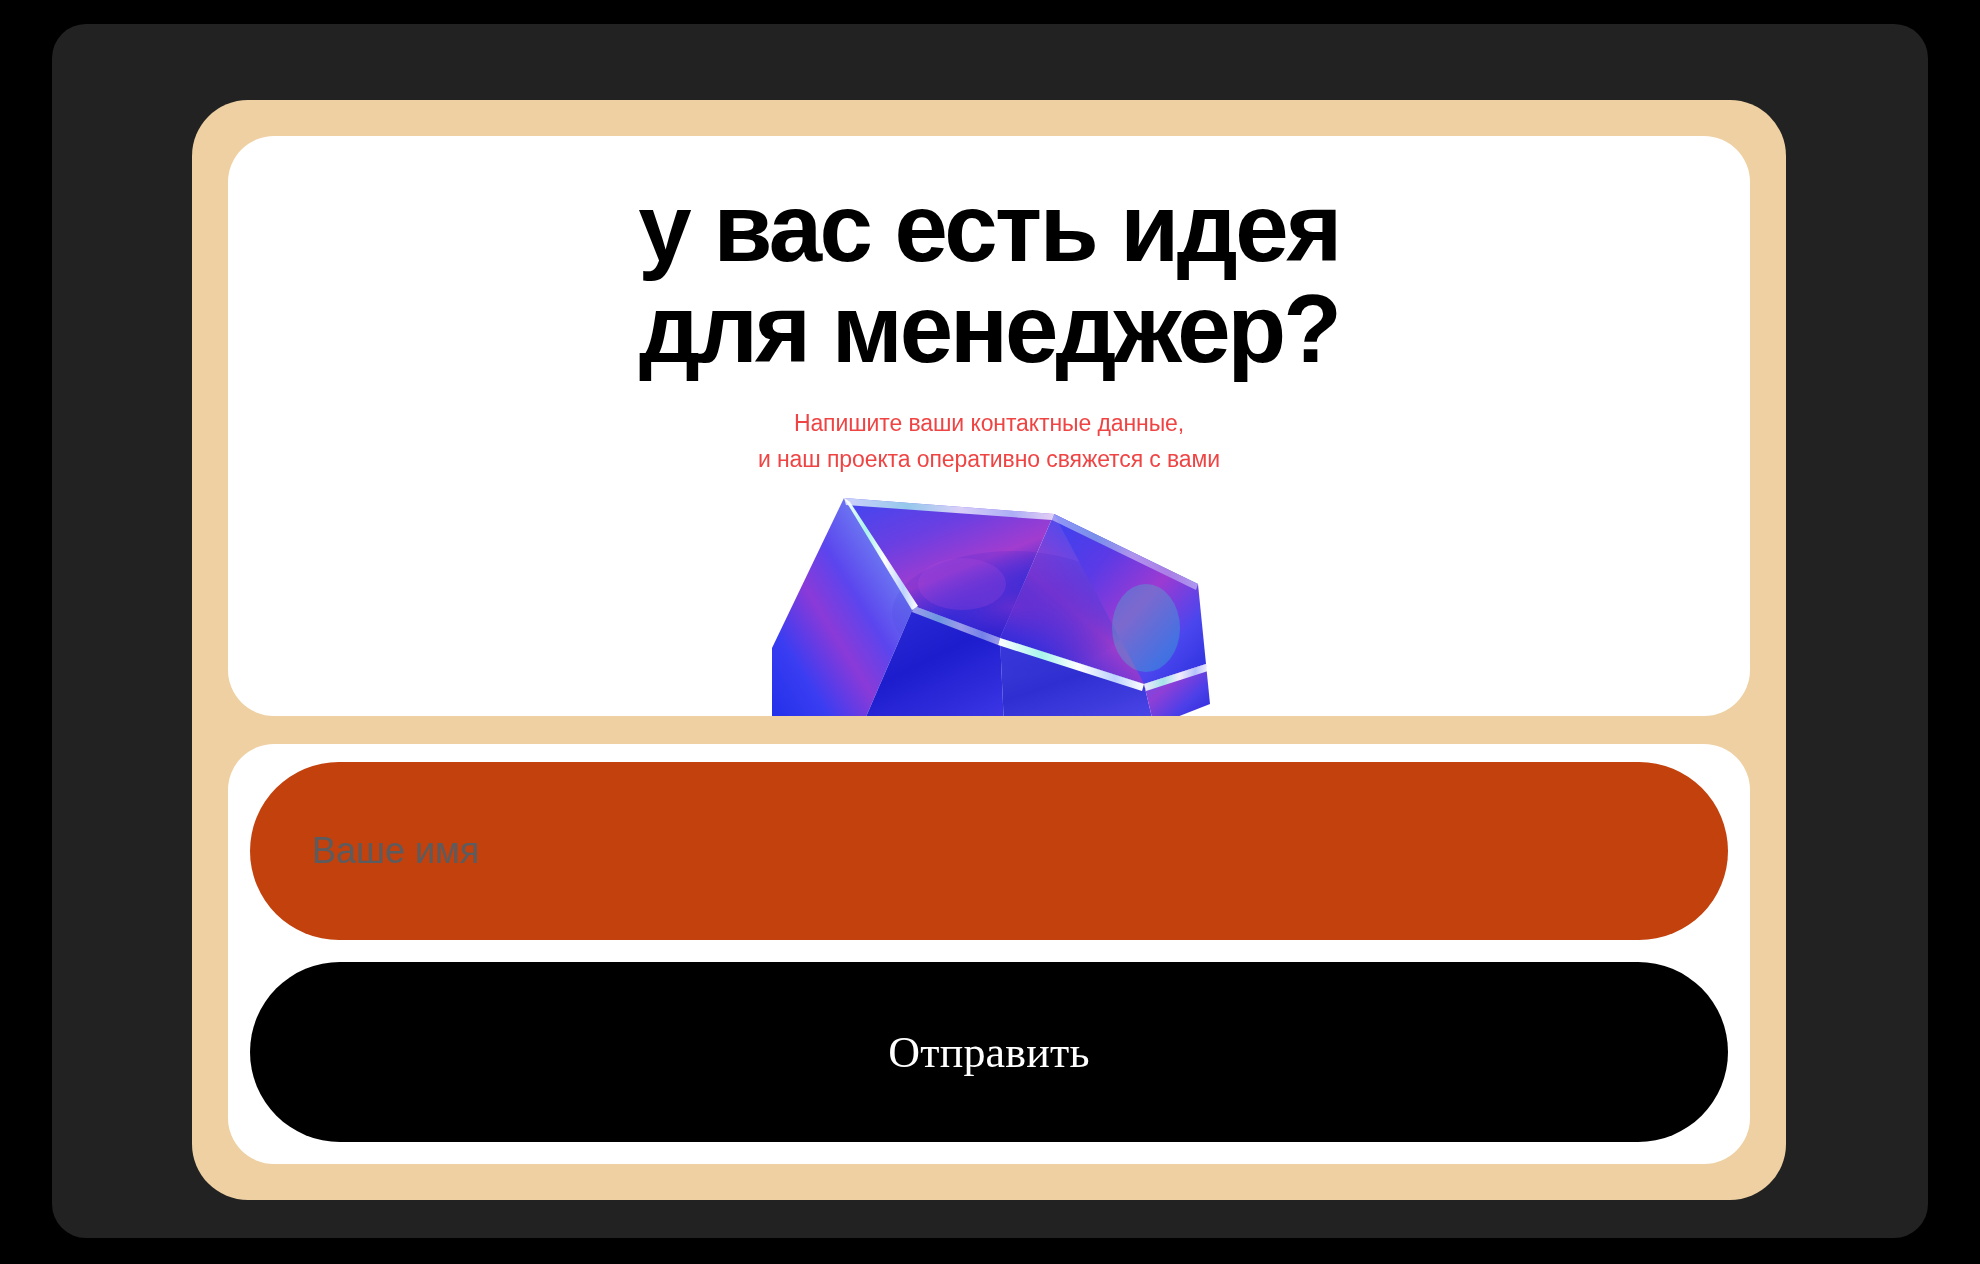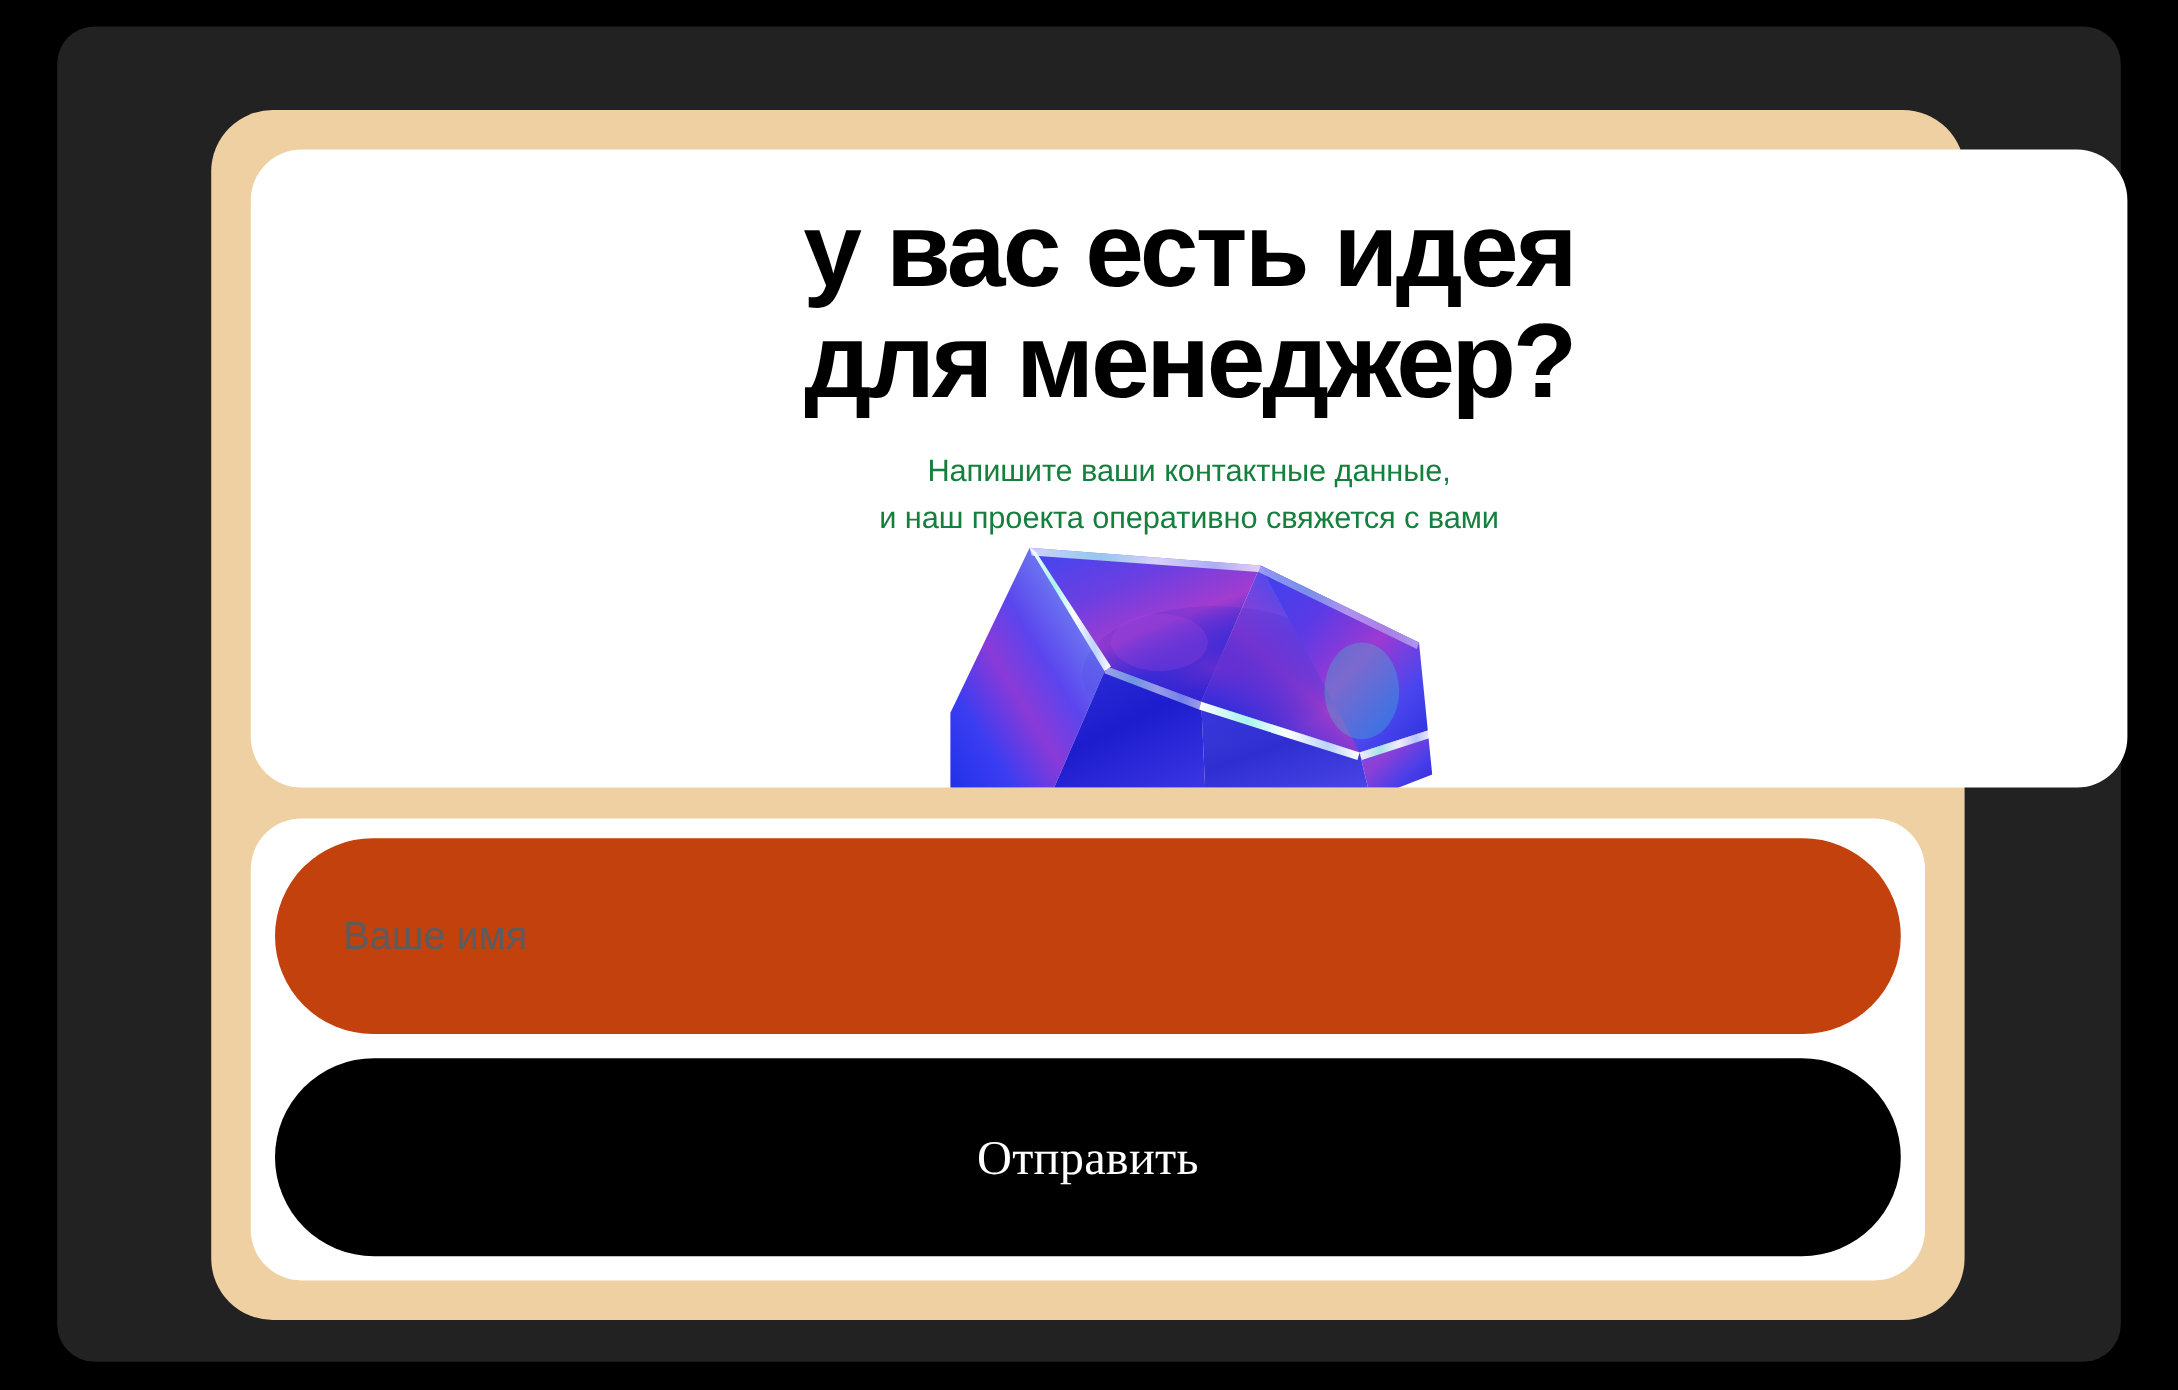--- a/index.html
+++ b/index.html
@@ -33,21 +33,21 @@
     height: 1100px;
     background: #eed0a2;
     border-radius: 56px;
   }
 
   
   .hero-card {
     position: absolute;
     left: 36px;
     top: 36px;
-    width: 1706px;
+    width: 1522px;
     height: 580px;
     background: #ffffff;
     border-radius: 46px;
     overflow: hidden;
   }
 
   .hero-inner {
     position: relative;
     width: 100%;
     height: 100%;
@@ -68,23 +68,23 @@
   }
   .headline .line { display: block; }
   .headline .line2 { letter-spacing: -3px; }
 
   .subtitle {
     position: absolute;
     top: 270px;
     left: 0;
     width: 100%;
     text-align: center;
-    font-size: 28px;
+    font-size: 23px;
     line-height: 1.55;
-    color: #15803d;
+    color: #ef4444;
     font-weight: 400;
     letter-spacing: -0.1px;
   }
   .subtitle .sline { display: block; }
 
   
   .cube-wrap {
     position: absolute;
     left: 50%;
     top: 352px;

